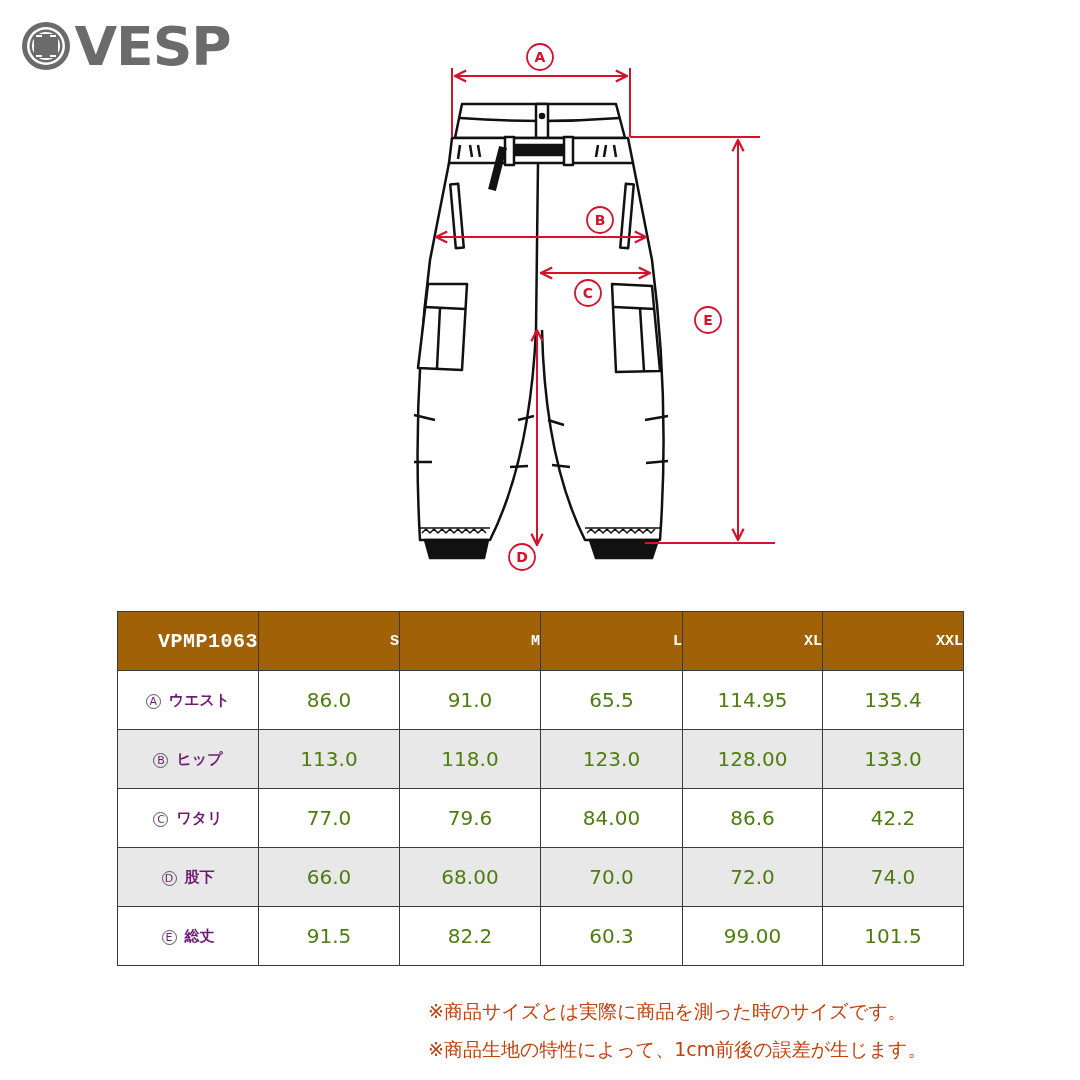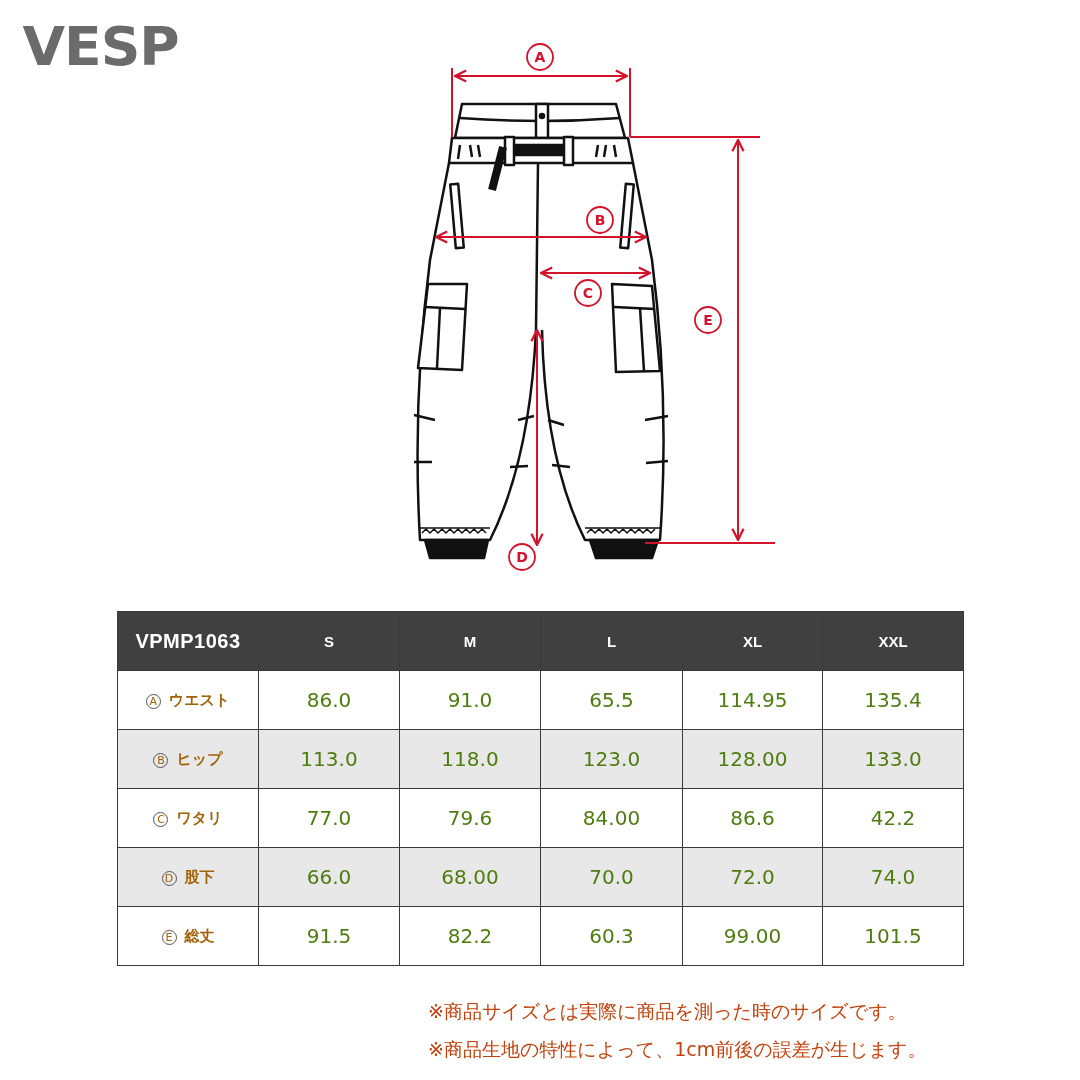--- a/index.html
+++ b/index.html
@@ -1,28 +1,28 @@
 <!DOCTYPE html>
 <html><head>
 <meta charset="utf-8">
 <style>
   html, body { margin:0; padding:0; background:#ffffff; }
   body { width:1080px; height:1080px; position:relative; overflow:hidden; font-family:"DejaVu Sans", sans-serif; }
-  .logo { position:absolute; left:20px; top:22px; height:50px; display:flex; align-items:flex-end;flex-direction:column; }
+  .logo { position:absolute; left:20px; top:22px; height:50px; display:flex; align-items:flex-end; }
   .logo-mark { width:52px; height:52px; }
   .logo-text { font-family:"DejaVu Sans", sans-serif; font-weight:bold; font-size:54px; color:#6b6b6b; letter-spacing:-1px; margin-left:4px; line-height:50px; transform:scaleX(1.02); }
   .diagram { position:absolute; left:0; top:0; width:1080px; height:600px; }
   .size-table { position:absolute; left:117px; top:611px; width:846px; border-collapse:collapse; table-layout:fixed; }
   .size-table th, .size-table td { border:1.5px solid #3a3a3a; text-align:center; padding:0; }
-  .size-table thead th { background:#404040; color:#ffffff; height:58px; font-weight:bold; font-size:15px; font-family:Liberation Sans, sans-serif; }
+  .size-table thead th { background:#a16207; color:#ffffff; height:58px; font-weight:bold; font-size:15px; font-family:Liberation Mono, monospace;text-align:right; }
   .size-table thead th.model { font-size:20px; letter-spacing:0.5px; }
   .size-table tbody td { height:58px; font-size:20px; color:#4d7c0f; font-family:"DejaVu Sans", sans-serif; }
   .size-table tbody tr:nth-child(even) td { background:#e8e8e8; }
   .size-table tbody tr:nth-child(odd) td { background:#ffffff; }
-  .size-table tbody td.label { font-weight:bold; font-size:15px; color:#a16207; text-align:center; }
+  .size-table tbody td.label { font-weight:bold; font-size:15px; color:#701a75; text-align:center; }
   .label .mark { font-size:11px; margin-right:8px; font-weight:normal; display:inline-block; border:1px solid #555; border-radius:50%; width:13px; height:13px; line-height:13px; text-align:center; }
   .notes { position:absolute; left:428px; top:992px; width:640px; font-size:19px; color:#c2410c; line-height:38px; font-family:"DejaVu Sans", sans-serif; }
 </style>
 </head>
 <body>
 
 <div class="logo">
   <svg class="logo-mark" viewBox="0 0 52 52">
     <circle cx="26" cy="26" r="24" fill="#6b6b6b"></circle>
     <circle cx="26" cy="26" r="19" fill="#ffffff"></circle>

